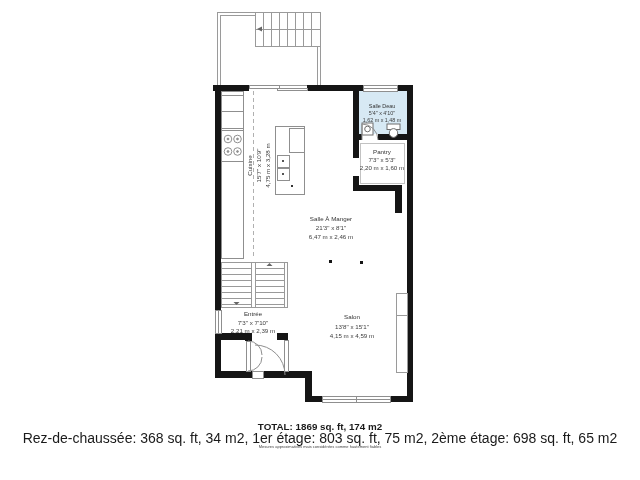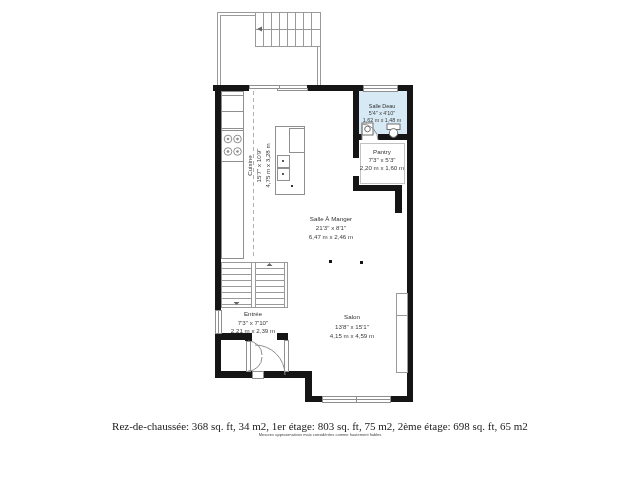--- a/index.html
+++ b/index.html
@@ -16,21 +16,21 @@
   .room-label .rname{color:#333;}
   .label-cuisine{transform:rotate(-90deg);transform-origin:center center;}
   .label-salledeau{font-size:5.4px;line-height:6.8px;}
   .label-pantry{line-height:8px;}
   .label-entree{line-height:8.5px;}
   .label-salon{line-height:9.5px;}
   .footer{
     position:absolute;left:0;top:421px;width:640px;text-align:center;color:#1a1a1a;
   }
   .footer .total{font-size:9.8px;font-weight:bold;line-height:12px;}
-  .footer .line{font-size:11px;line-height:11.4px;font-family:Liberation Serif, serif;}
+  .footer .line{font-size:14px;line-height:11.4px;}
   .footer .disclaimer{font-size:4px;line-height:5px;color:#444;}
 </style>
 </head>
 <body>
 
 <svg id="plan-svg" width="640" height="420" viewBox="0 0 640 420">
 
   <g stroke="#9a9a9a" fill="none" stroke-width="1" shape-rendering="crispEdges">
     <rect x="217" y="12" width="103" height="73"></rect>
     <rect x="220" y="15" width="97" height="70"></rect>
@@ -206,15 +206,16 @@
   <div>2,21 m x 2,39 m</div>
 </div>
 
 <div class="room-label label-salon" style="left:292px;top:312px;width:120px;">
   <div class="rname">Salon</div>
   <div>13'8" x 15'1"</div>
   <div>4,15 m x 4,59 m</div>
 </div>
 
 <div class="footer">
+  <div class="total">TOTAL: 1869 sq. ft, 174 m2</div>
   <div class="line">Rez-de-chaussée: 368 sq. ft, 34 m2, 1er étage: 803 sq. ft, 75 m2, 2ème étage: 698 sq. ft, 65 m2</div>
   <div class="disclaimer">Mesures approximatives mais considérées comme hautement fiables</div>
 </div>
 
 </body></html>

